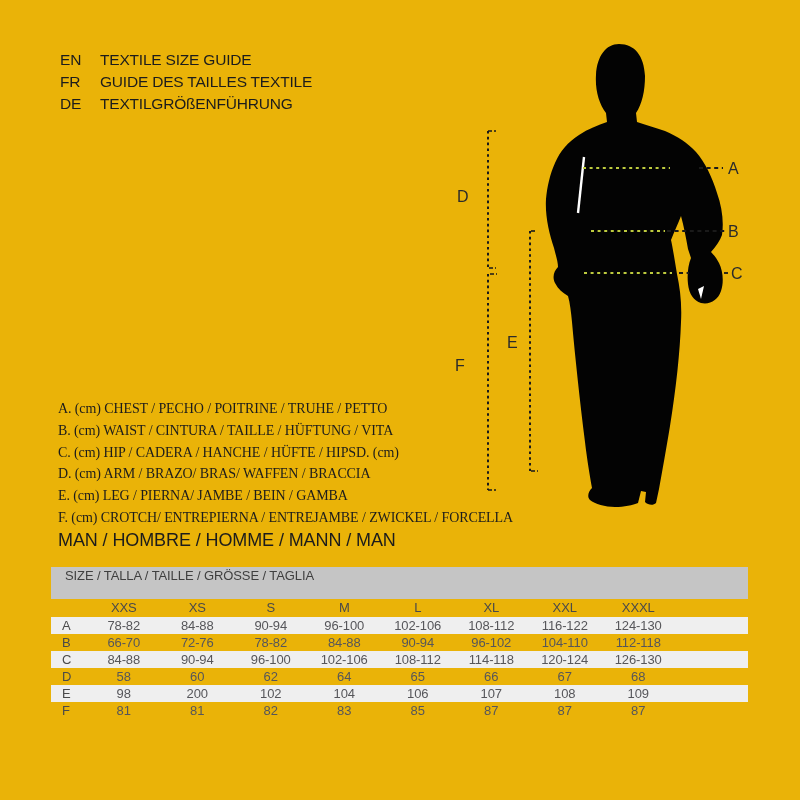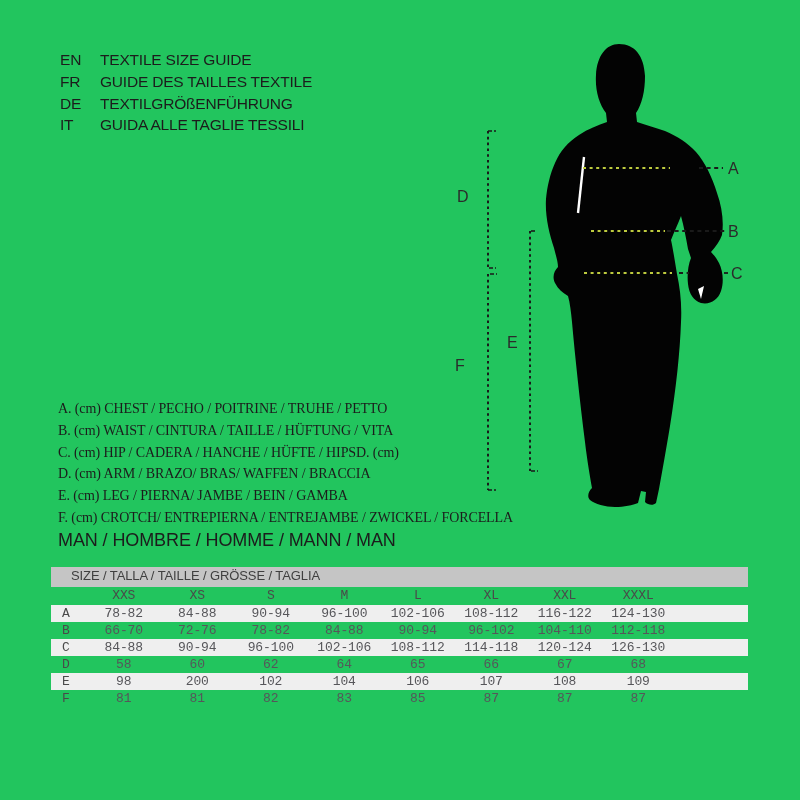--- a/index.html
+++ b/index.html
@@ -1,16 +1,16 @@
 <!DOCTYPE html>
 <html><head>
 <meta charset="utf-8">
 <style>
   html,body{margin:0;padding:0;background:#ffffff;}
-  .page{position:relative;width:800px;height:800px;background:#22c55e;overflow:hidden;
+  .page{position:relative;width:800px;height:800px;background:#eab308;overflow:hidden;
         font-family:"Liberation Sans",sans-serif;}
 
   
   .langs{position:absolute;left:60px;top:49px;font-size:15.5px;color:#1c1c1c;
          letter-spacing:-0.2px;}
   .lang-row{display:flex;height:21.8px;line-height:21.8px;}
   .lang-code{width:40px;}
   .lang-name{white-space:pre;text-align:center;}
 
   
@@ -22,24 +22,24 @@
           letter-spacing:-0.1px;font-family:Liberation Serif, serif;}
   .legend-line{height:21.8px;line-height:21.8px;white-space:pre;}
 
   
   .category{position:absolute;left:58px;top:530px;font-size:18px;color:#1c1c1c;
             letter-spacing:-0.1px;}
 
   
   .size-table{position:absolute;left:51px;top:567px;width:697px;font-size:13px;
               letter-spacing:-0.1px;}
-  .table-bar{height:20px;line-height:18px;background:#c5c5c5;color:#3f3f3f;
-             padding-left:20px;box-sizing:border-box;}
+  .table-bar{height:32px;line-height:18px;background:#c5c5c5;color:#3f3f3f;
+             padding-left:14px;box-sizing:border-box;}
   .t-row{display:grid;grid-template-columns:36px repeat(8,73.5px) 1fr;height:17px;
-         line-height:17px;color:#56565a;font-family:Liberation Mono, monospace;}
+         line-height:17px;color:#56565a;}
   .t-row.sizes{height:18px;line-height:18px;color:#4a4a4a;}
   .t-row.striped{background:#efefef;}
   .t-cell{text-align:center;overflow:hidden;}
   .t-label{text-align:left;padding-left:11px;color:#4a4a4a;}
 </style>
 </head>
 <body>
 
 <div class="page">
 
@@ -48,24 +48,20 @@
       <span class="lang-code">EN</span>
       <span class="lang-name">TEXTILE SIZE GUIDE</span>
     </div>
     <div class="lang-row">
       <span class="lang-code">FR</span>
       <span class="lang-name">GUIDE DES TAILLES TEXTILE</span>
     </div>
     <div class="lang-row">
       <span class="lang-code">DE</span>
       <span class="lang-name">TEXTILGRÖßENFÜHRUNG</span>
-    </div>
-    <div class="lang-row">
-      <span class="lang-code">IT</span>
-      <span class="lang-name">GUIDA ALLE TAGLIE TESSILI</span>
     </div>
   </div>
 
   <svg class="figure" viewBox="0 0 800 800">
 
     <path d="M619 44
              C606 44 597 56 596 75
              C595 90 599 104 606 113
              L607 122
              C598 125 588 129 579 135

